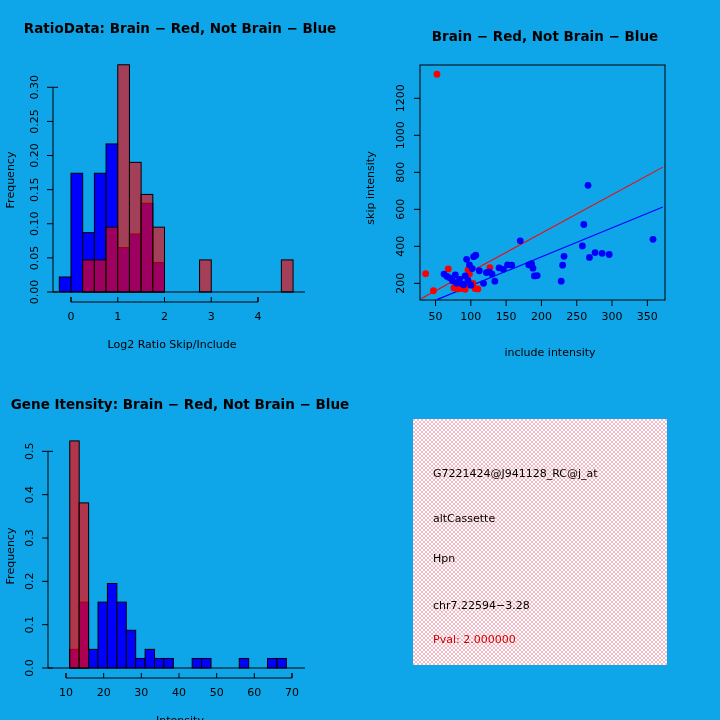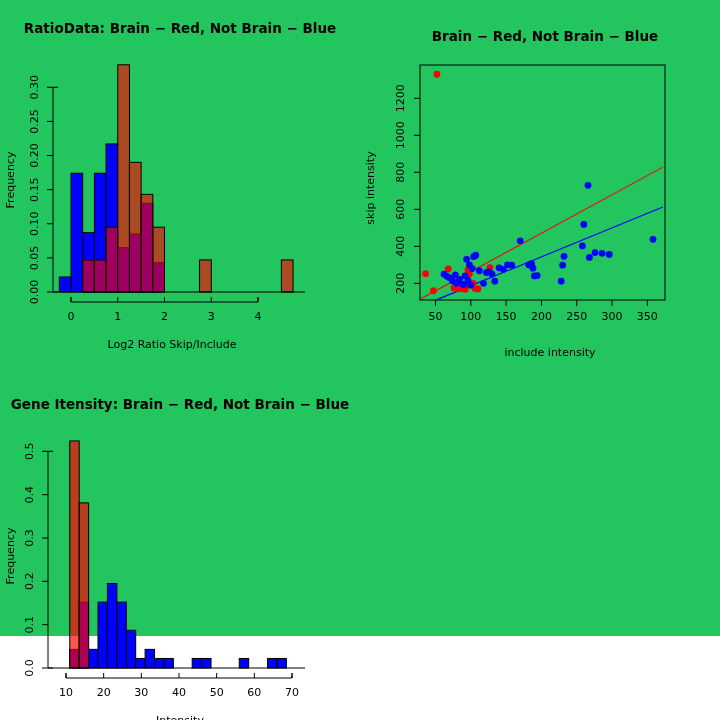--- a/index.html
+++ b/index.html
@@ -1,19 +1,19 @@
 <!DOCTYPE html>
 <html><head>
 <meta charset="utf-8">
 <title>RatioData Splice Panel</title>
 <style>
   html,body{margin:0;padding:0;background:#ffffff;}
   body{width:720px;height:720px;overflow:hidden;
        font-family:"DejaVu Sans","Liberation Sans",sans-serif;color:#000;}
-  #figure{position:relative;width:720px;height:636px;background:#22c55e;}
+  #figure{position:relative;width:720px;height:720px;background:#0ea5e9;}
   .panel{position:absolute;}
   #panel-ratio-hist{left:0;top:0;width:360px;height:360px;}
   #panel-scatter{left:360px;top:8px;width:360px;height:360px;}
   #panel-gene-hist{left:0;top:376px;width:360px;height:360px;}
   #panel-info{left:360px;top:360px;width:360px;height:360px;}
   svg{display:block;}
   .ttl{font-family:"DejaVu Sans","Liberation Sans",sans-serif;font-weight:bold;font-size:13.5px;}
   .axlab{font-family:"DejaVu Sans","Liberation Sans",sans-serif;font-size:11px;}
   .tick{font-family:"DejaVu Sans","Liberation Sans",sans-serif;font-size:11px;}
   .infobox{position:absolute;left:53px;top:59px;width:254px;height:246px;
@@ -250,14 +250,23 @@
           <line x1="254.33333333333334" y1="302" x2="254.33333333333334" y2="297" stroke="#000" stroke-width="1"></line>
           <text x="254.33333333333334" y="320" class="tick" text-anchor="middle">60</text>
           <line x1="292" y1="302" x2="292" y2="297" stroke="#000" stroke-width="1"></line>
           <text x="292" y="320" class="tick" text-anchor="middle">70</text>
         </g>
       <text class="axlab" x="180" y="348" text-anchor="middle">Intensity</text>
       <text class="axlab" x="14" y="180" text-anchor="middle" transform="rotate(-90 14 180)">Frequency</text>
     </svg>
   </div>
 
+  <div class="panel" id="panel-info">
+    <div class="infobox">
+      <div class="infotext" style="left:20px;top:48px;">G7221424@J941128_RC@j_at</div>
+      <div class="infotext" style="left:20px;top:93px;">altCassette</div>
+      <div class="infotext" style="left:20px;top:133px;">Hpn</div>
+      <div class="infotext" style="left:20px;top:180px;">chr7.22594−3.28</div>
+      <div class="infotext pval" style="left:20px;top:214px;">Pval: 2.000000</div>
+    </div>
+  </div>
 
 </div>
 
 </body></html>

